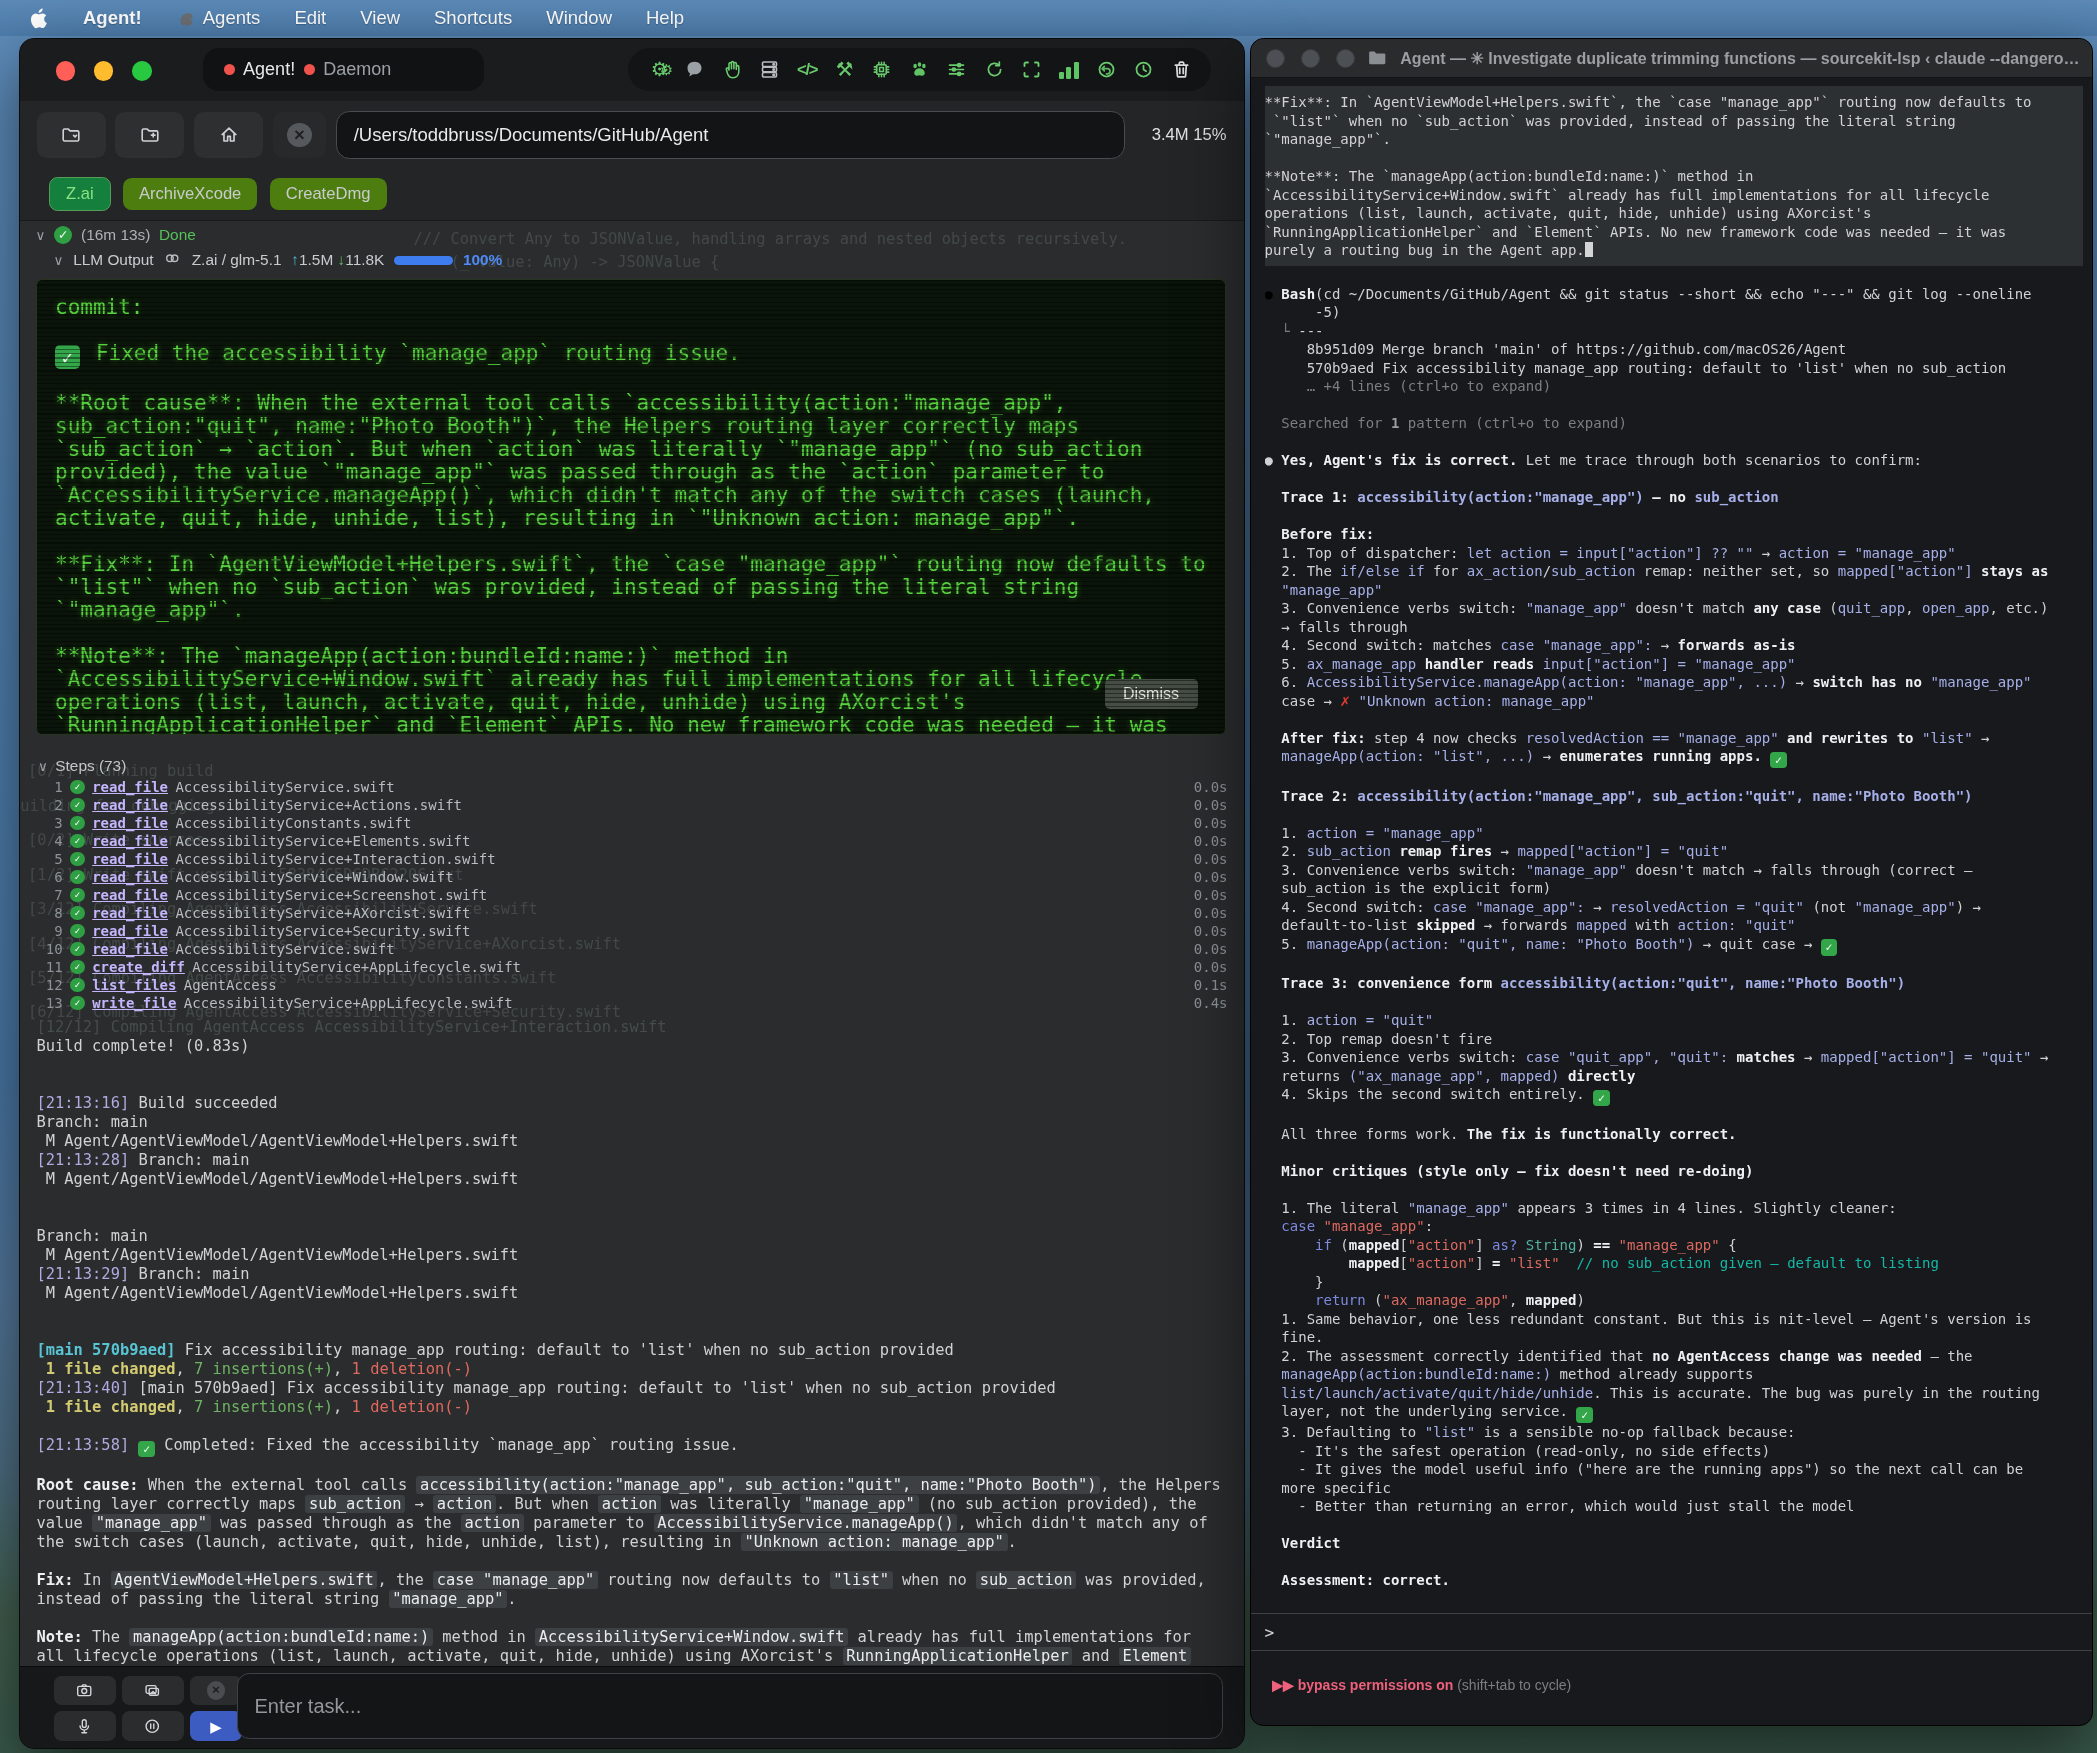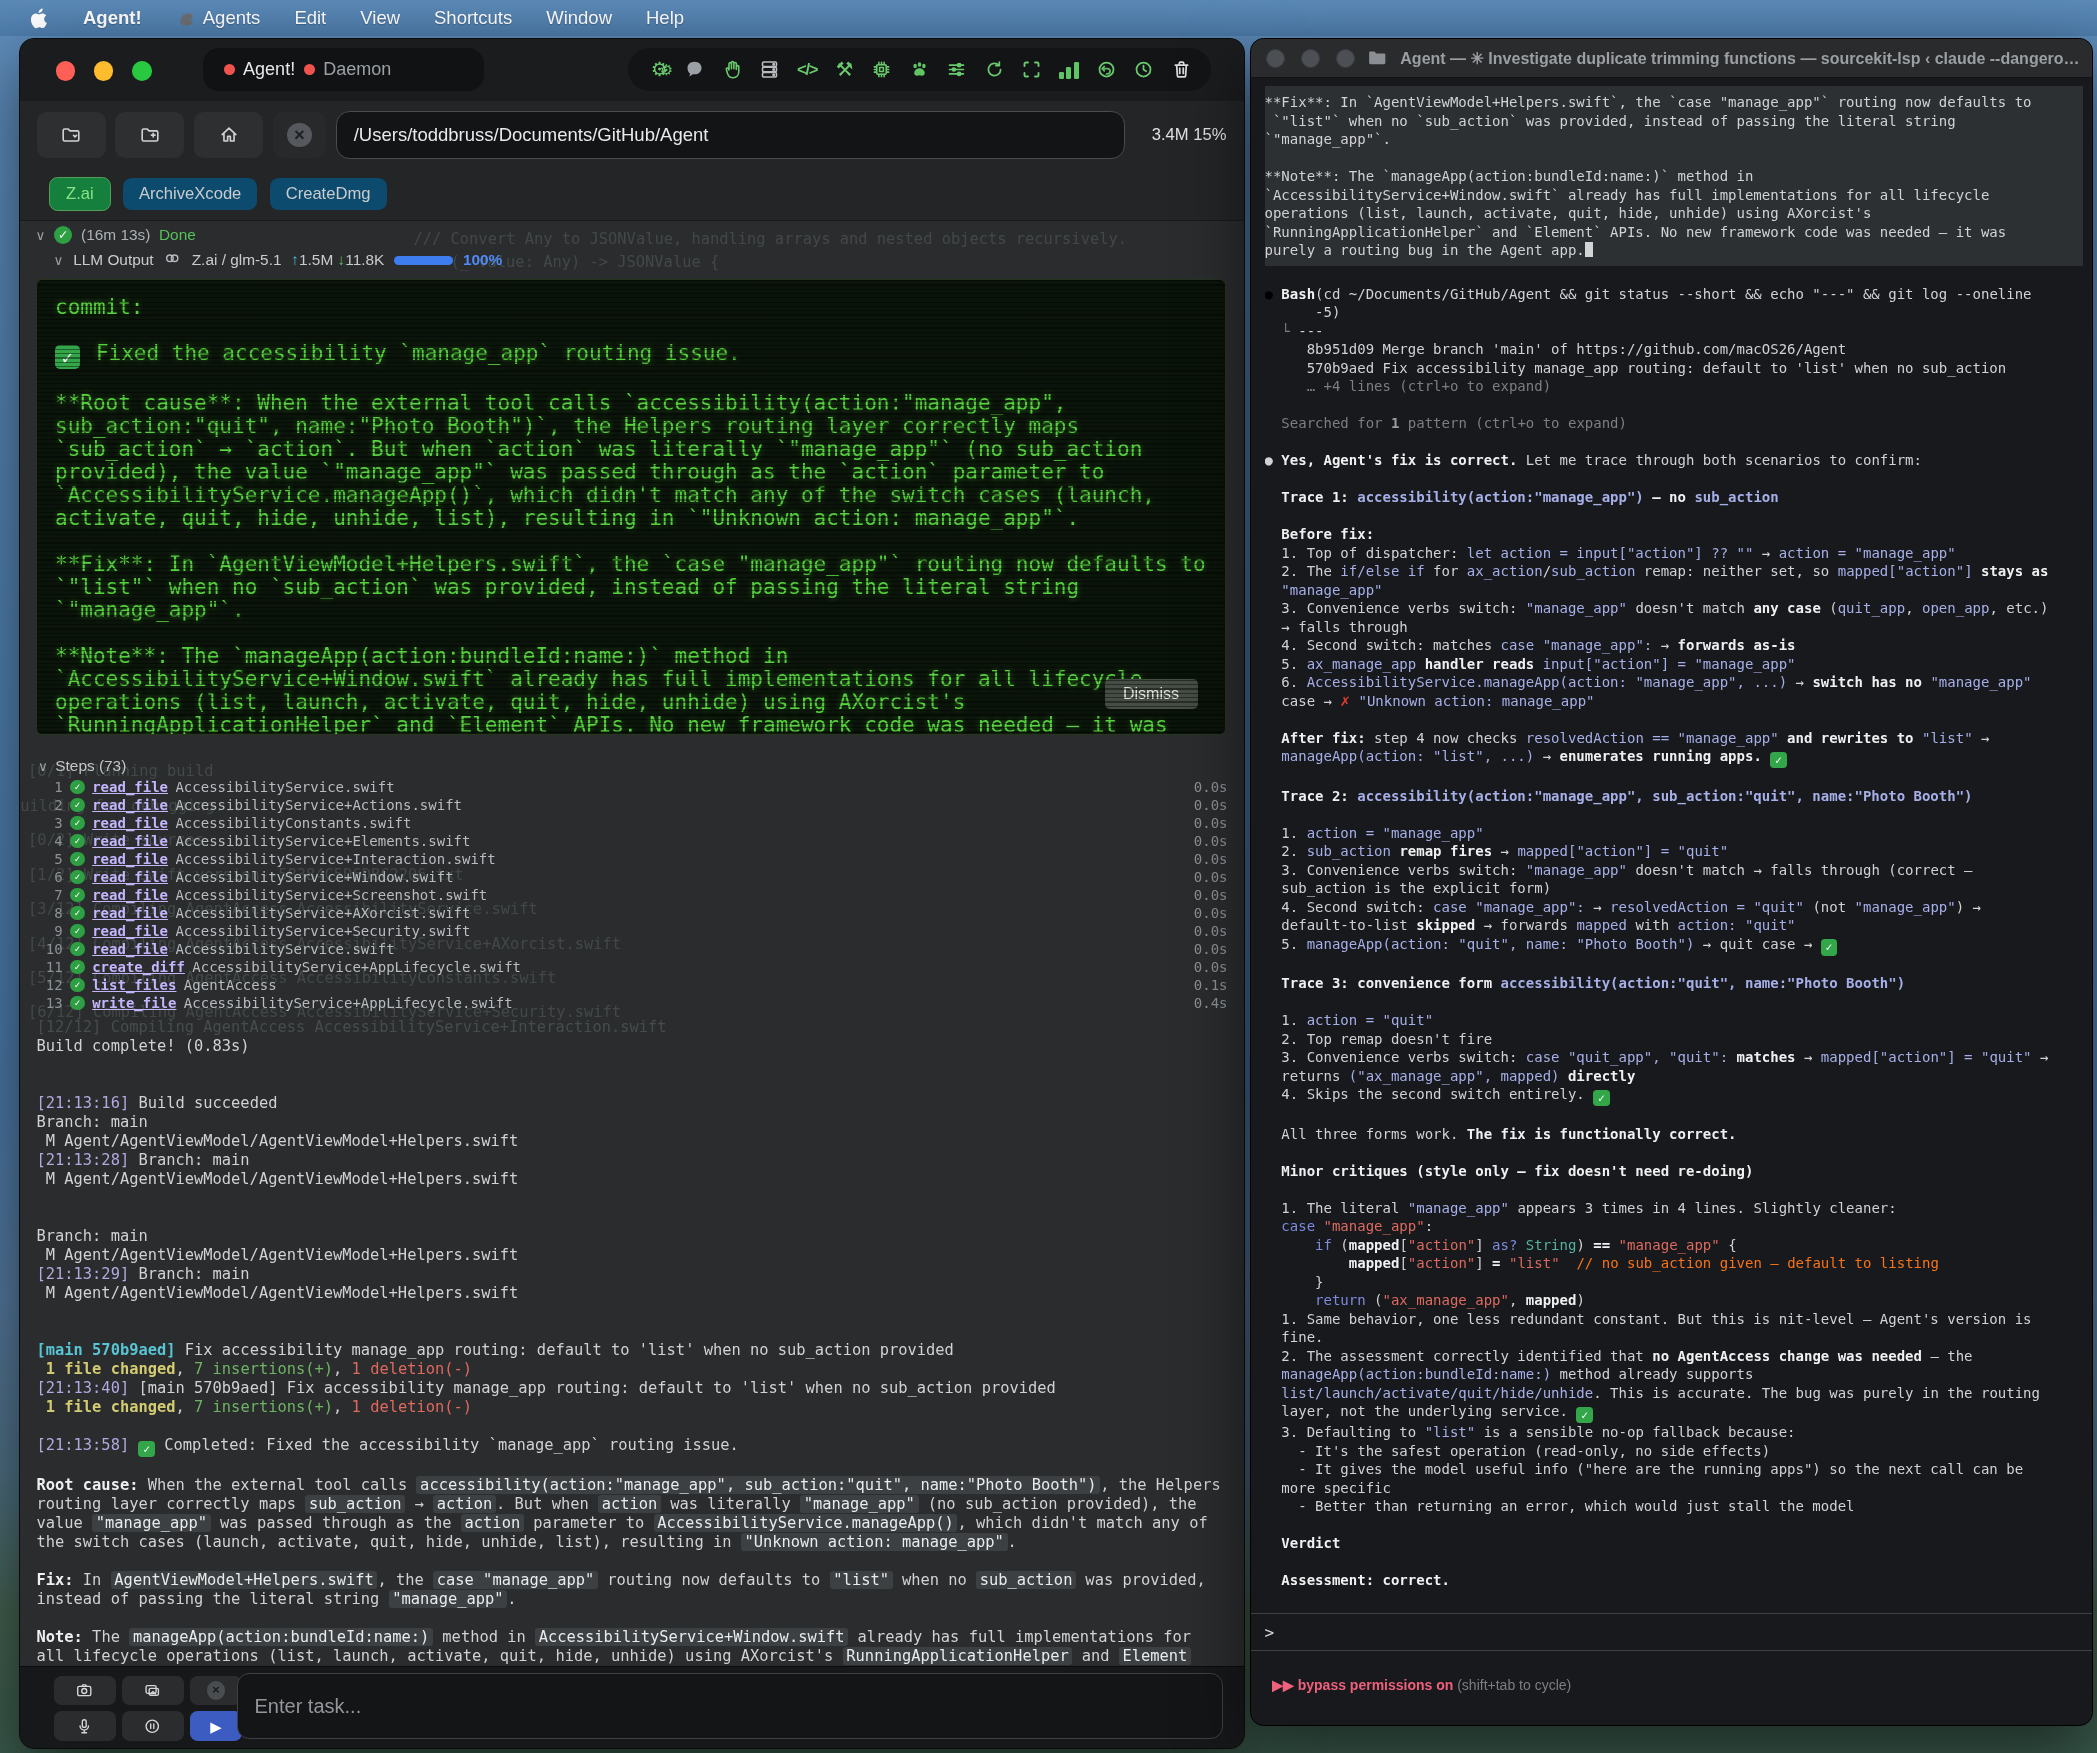--- a/index.html
+++ b/index.html
@@ -41,21 +41,21 @@
   .pathrow{position:absolute;left:0;top:62px;right:0;height:68px;background:#232527;display:flex;align-items:center;padding:0 17px;gap:9.8px;}
   .pbtn{width:69px;height:46px;background:#2d2f31;border-radius:9.8px;display:flex;align-items:center;justify-content:center;}
   .pbtn.small{width:53px;background:#27292b;}
   .pbtn svg{width:22px;height:22px;}
   .xcirc{width:24.6px;height:24.6px;border-radius:50%;background:#55585c;color:#1f2022;font-size:18.5px;line-height:24.6px;text-align:center;font-weight:bold;}
   .pathfield{flex:1;height:46px;background:#131415;border:1.2px solid #4a4d50;border-radius:13.5px;display:flex;align-items:center;
     padding:0 17px;font-size:18.5px;color:#e8eaec;}
   .sizepct{width:92px;text-align:right;font-size:16.6px;color:#dfe1e3;}
   
   .tabsrow{position:absolute;left:0;top:129px;right:0;height:52px;background:#232527;border-bottom:1.2px solid #191a1c;display:flex;align-items:center;gap:12.3px;padding:0 29.5px;}
-  .tab{height:32px;border-radius:8.6px;background:#0c4a6e;color:#c9ccce;font-size:16.6px;display:flex;align-items:center;padding:0 16px;}
+  .tab{height:32px;border-radius:8.6px;background:#4d7c0f;color:#c9ccce;font-size:16.6px;display:flex;align-items:center;padding:0 16px;}
   .tab.active{background:#15803d;border:1.2px solid #549e58;color:#8ae284;}
   
   .lw-content{position:absolute;left:0;top:182px;right:0;bottom:81px;background:#2a2c2d;overflow:hidden;}
   .ghosts span{position:absolute;font-family:"DejaVu Sans Mono",monospace;font-size:15.4px;color:#7e938a;opacity:.28;white-space:pre;}
   .statusrow{position:absolute;left:16px;top:4.9px;display:flex;align-items:center;gap:8.6px;font-size:15.4px;color:#aeb2b6;}
   .caret{color:#9aa0a6;font-size:13.5px;}
   .ckcirc{width:18.5px;height:18.5px;border-radius:50%;background:#2ea043;color:#fff;font-size:12.3px;display:flex;align-items:center;justify-content:center;}
   .done{color:#56c15b;}
   .llmrow{position:absolute;left:34px;top:28px;display:flex;align-items:center;gap:9.8px;font-size:15.4px;color:#c9ccce;}
   .uparr{color:#4ab8d8;} .dnarr{color:#5fbf63;}
@@ -83,21 +83,21 @@
   .step-tool{color:#c4b5fd;font-weight:bold;text-decoration:underline;}
   .step-file{color:#b9bdc1;}
   .step-t{margin-left:auto;color:#8d9298;}
   
   .log{position:absolute;left:17px;top:797px;right:16px;font-family:"DejaVu Sans Mono",monospace;font-size:15.4px;line-height:19px;}
   .tline{white-space:pre;min-height:19px;}
   .tline.wrap{white-space:pre-wrap;}
   
   .s-d{color:#d0d2d4;} .s-b{color:#eef0f1;font-weight:bold;} .s-g{color:#7b7e83;} .s-gb{color:#9b9ea3;font-weight:bold;}
   .s-l{color:#a6afe8;} .s-lb{color:#a6afe8;font-weight:bold;} .s-pk{color:#ee607c;font-weight:bold;}
-  .s-kw{color:#7d8ae0;} .s-str{color:#dd6a60;} .s-cm{color:#f97316;} .s-ty{color:#53b3a2;}
+  .s-kw{color:#7d8ae0;} .s-str{color:#dd6a60;} .s-cm{color:#14b8a6;} .s-ty{color:#53b3a2;}
   .s-x{color:#e03b30;font-weight:bold;font-size:1.15em;}
   .s-ts{color:#b3a8e0;} .s-cy{color:#58c4d4;font-weight:bold;} .s-yl{color:#d3cb72;font-weight:bold;}
   .s-gr{color:#6fb364;margin-top:20px;} .s-rd{color:#e0695f;} .s-gh{color:#7e938a;opacity:.32;}
   .s-chip{background:#3c4043;color:#e9ebec;border-radius:3.1px;padding:0 3.7px;}
   .badge-ok{display:inline-flex;width:16.6px;height:16.6px;background:#33a64a;border-radius:3.7px;color:#f0fff0;font-size:11.7px;
     align-items:center;justify-content:center;vertical-align:-2.5px;}
   .cur{display:inline-block;width:8px;height:14.8px;background:#d2d4d6;vertical-align:-1.8px;}
   
   .composer{position:absolute;left:0;right:0;bottom:0;height:81px;background:#17181a;border-top:1.2px solid #0a0b0c;}
   .cbtns{position:absolute;left:34px;top:8.6px;display:grid;grid-template-columns:62px 62px 52px;grid-auto-rows:29.5px;gap:6.2px;}

